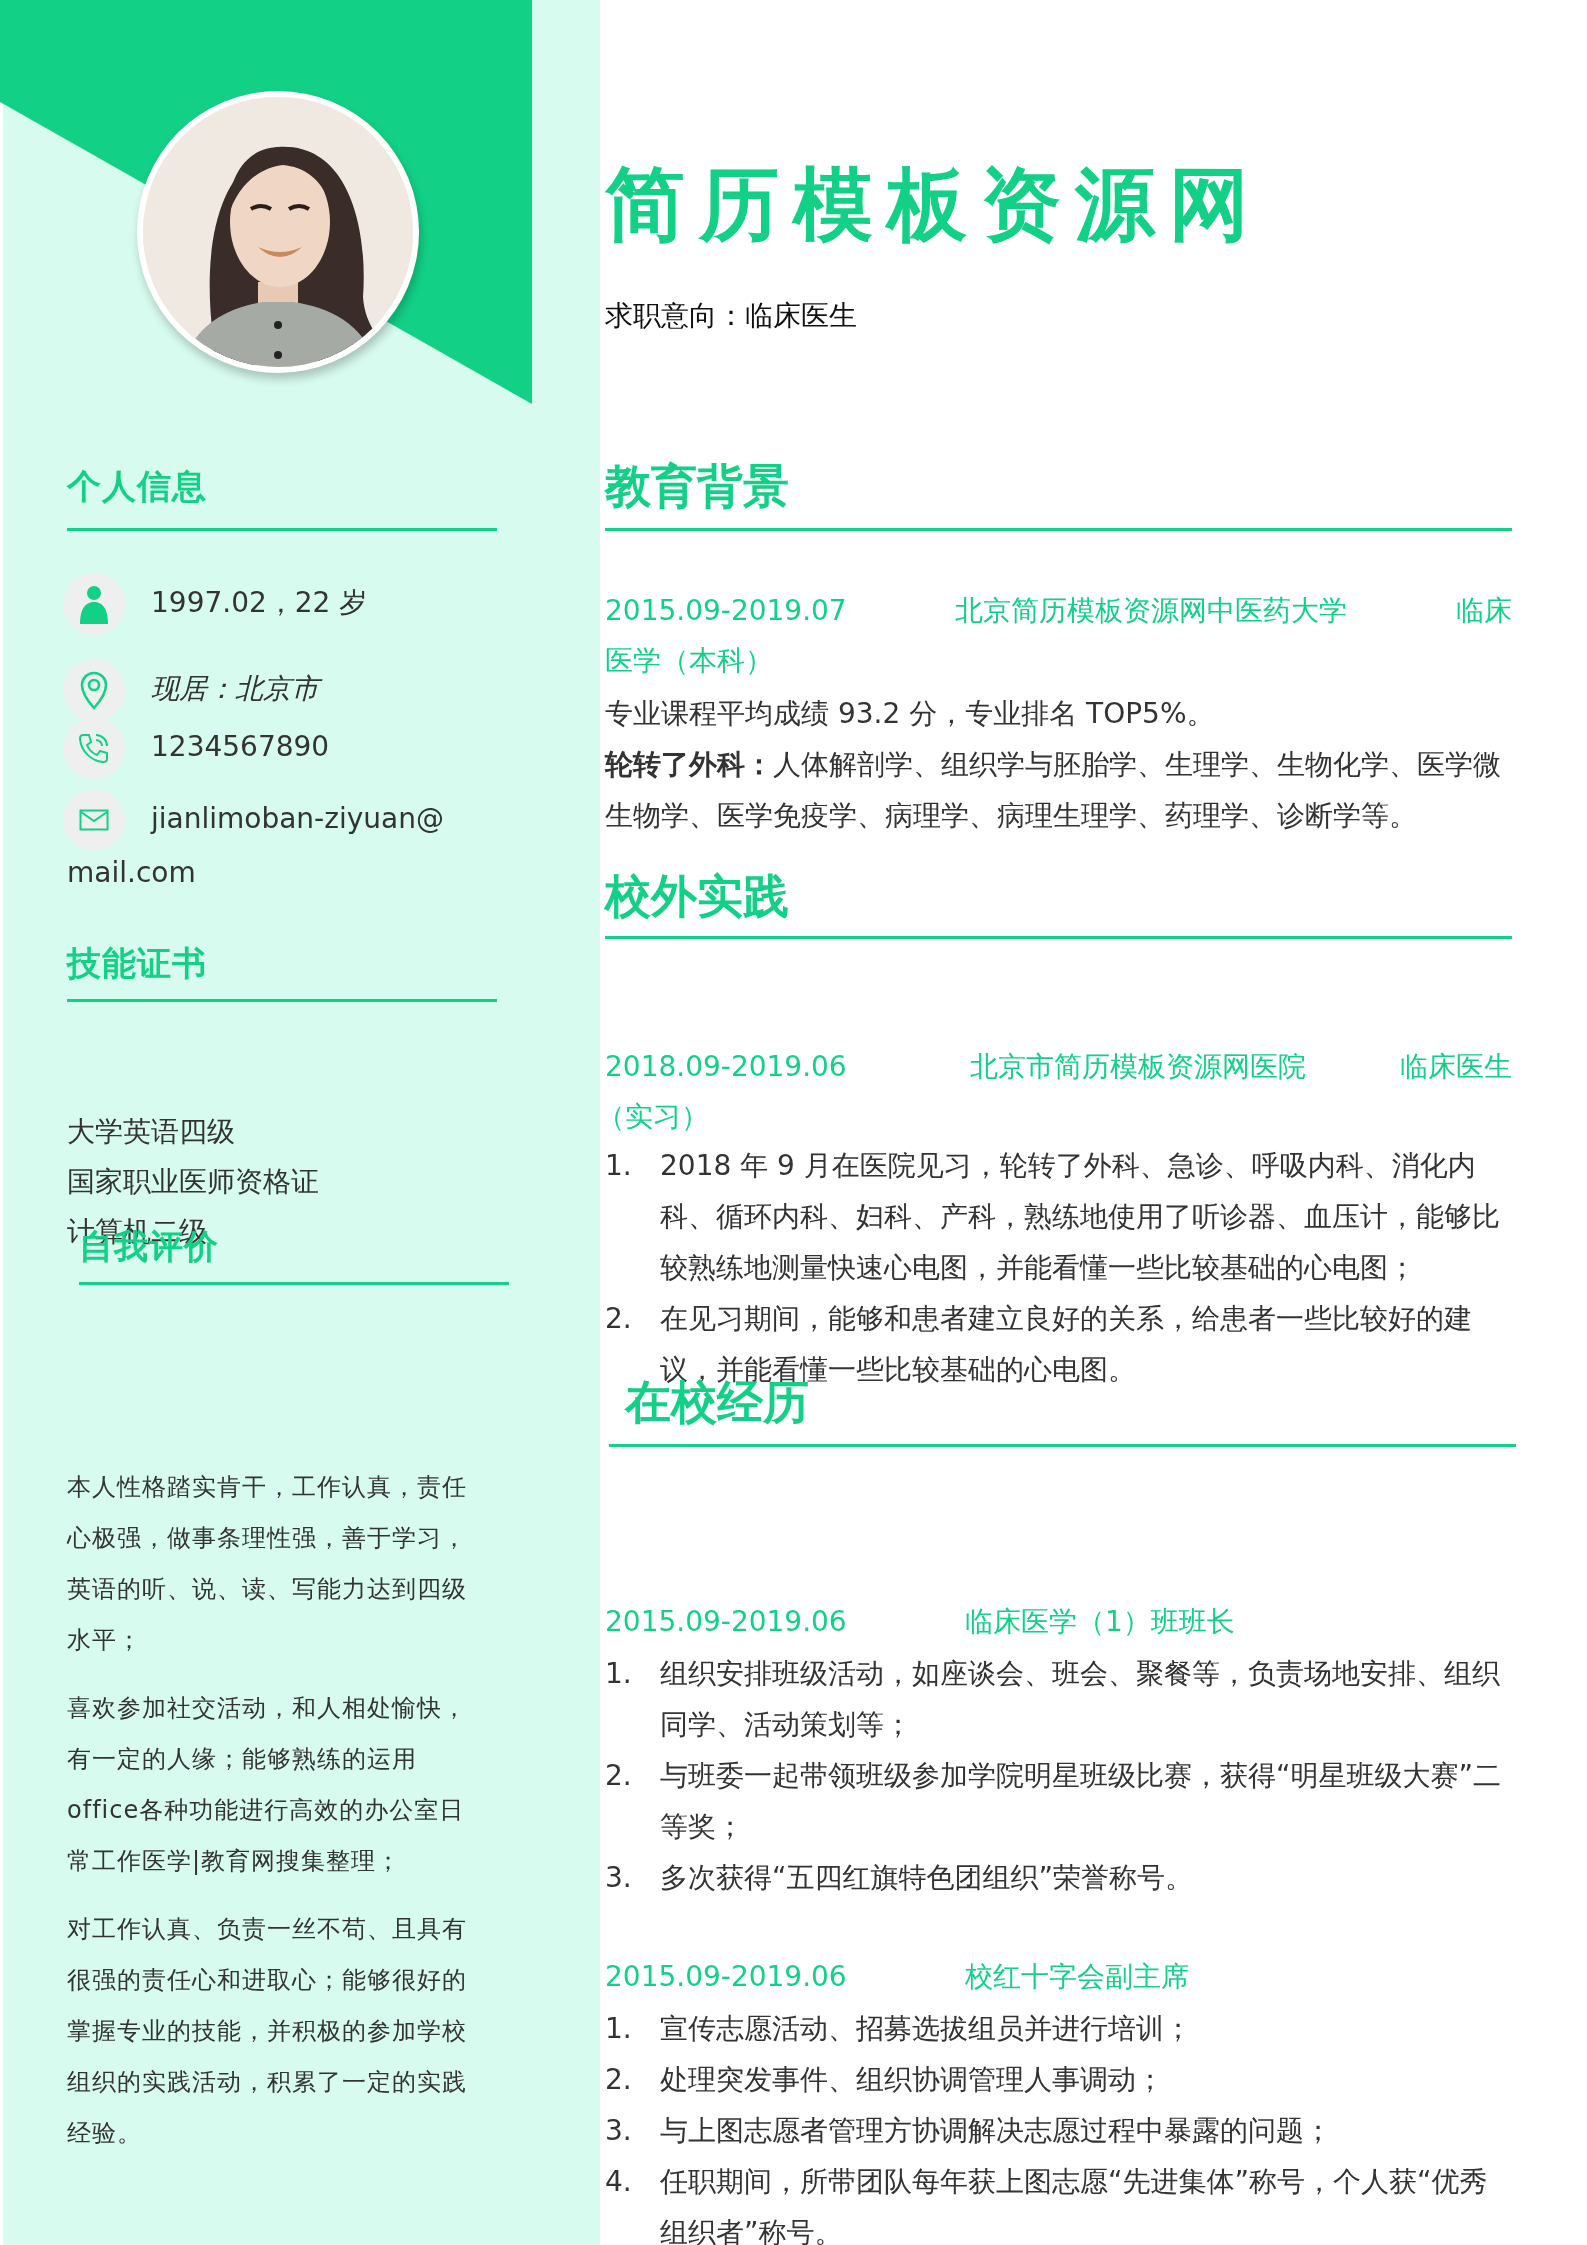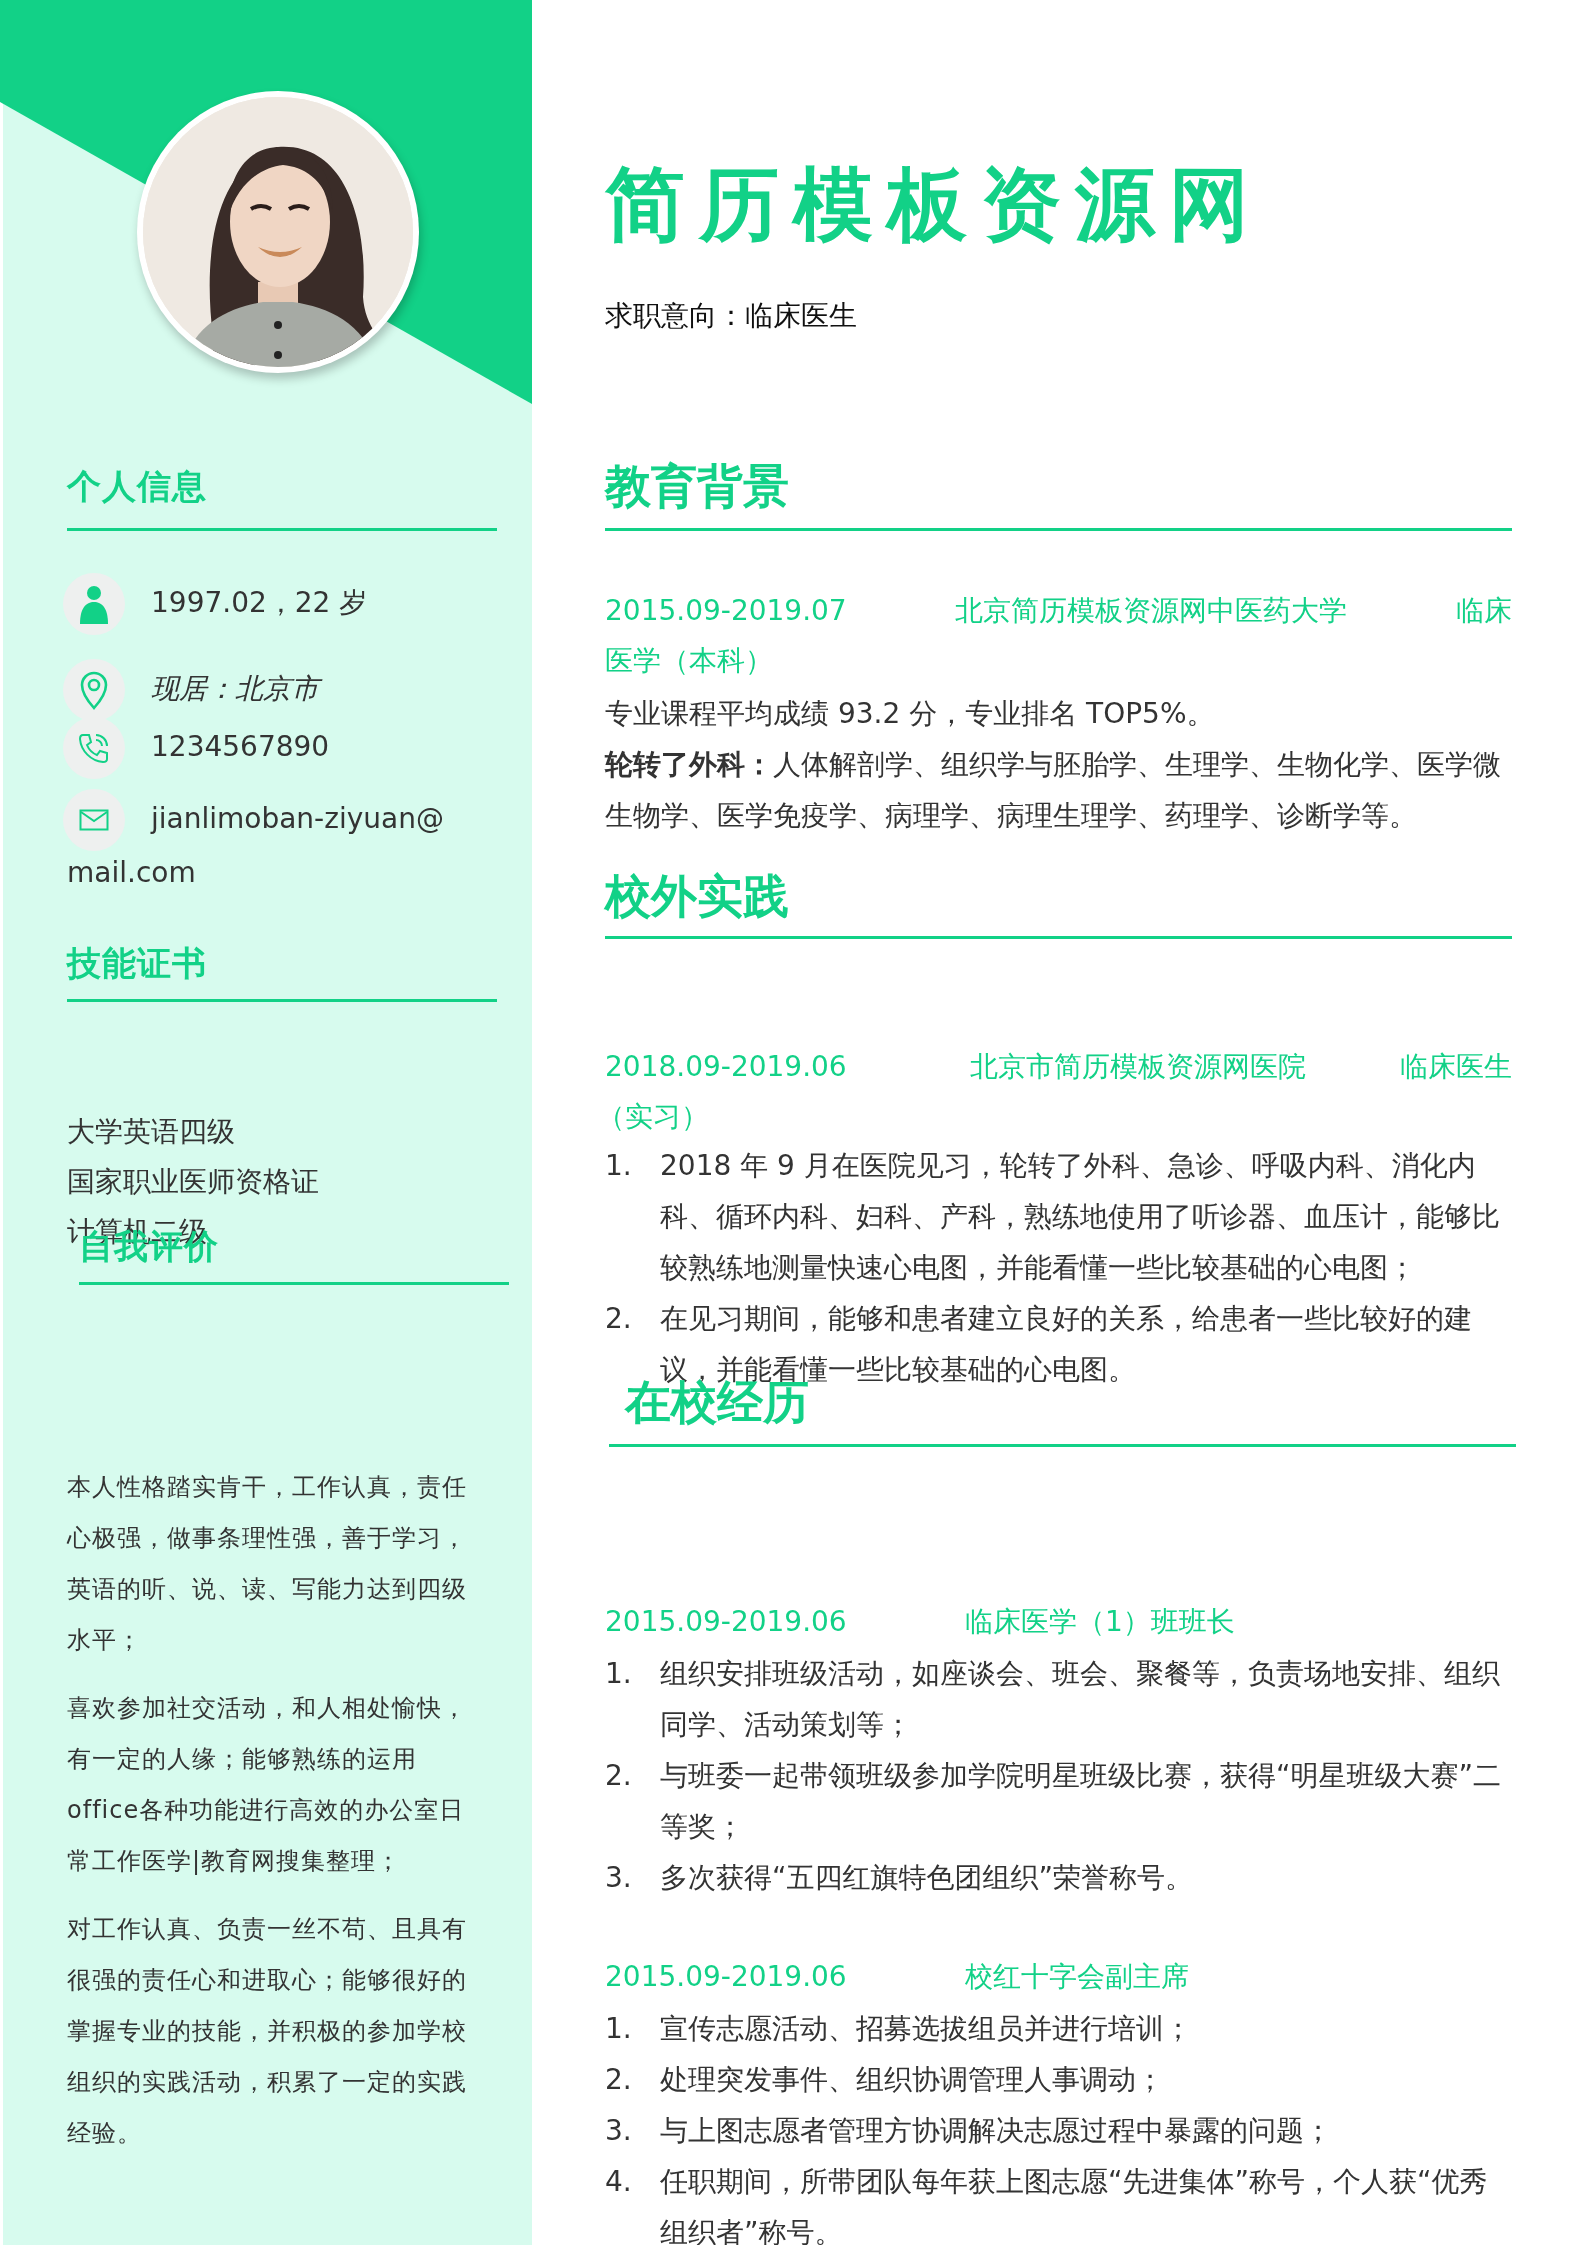--- a/index.html
+++ b/index.html
@@ -1,20 +1,20 @@
 <!DOCTYPE html>
 <html><head>
 <meta charset="utf-8">
 <style>
   * { box-sizing: border-box; margin: 0; padding: 0; }
   html, body { width: 1587px; height: 2245px; background: #ffffff; overflow: hidden; }
   body { position: relative; font-family: "DejaVu Sans", "Liberation Sans", sans-serif; color: #333333; }
 
   
-  .sidebar { position: absolute; left: 0; top: 0; width: 532px; height: 2245px; background: #d7fbee; }
+  .sidebar { position: absolute; left: 0; top: 0; width: 600px; height: 2245px; background: #d7fbee; }
   .sidebar .edge { position: absolute; left: 0; top: 0; width: 3px; height: 100%; background: #ffffff; }
   .sidebar .banner { position: absolute; left: 0; top: 0; width: 532px; height: 404px; }
   .photo {
     position: absolute; left: 137px; top: 91px; width: 282px; height: 282px; border-radius: 50%;
     background: #ffffff; box-shadow: 2px 6px 10px rgba(0,0,0,0.22); padding: 6px;
   }
   .photo .inner { width: 100%; height: 100%; border-radius: 50%; overflow: hidden; background: #efe9e2; position: relative; }
 
   .side-section { position: absolute; left: 67px; width: 430px; }
   .side-head { font-size: 34px; font-weight: bold; color: #12d187; line-height: 40px; height: 40px; letter-spacing: 1px; }

